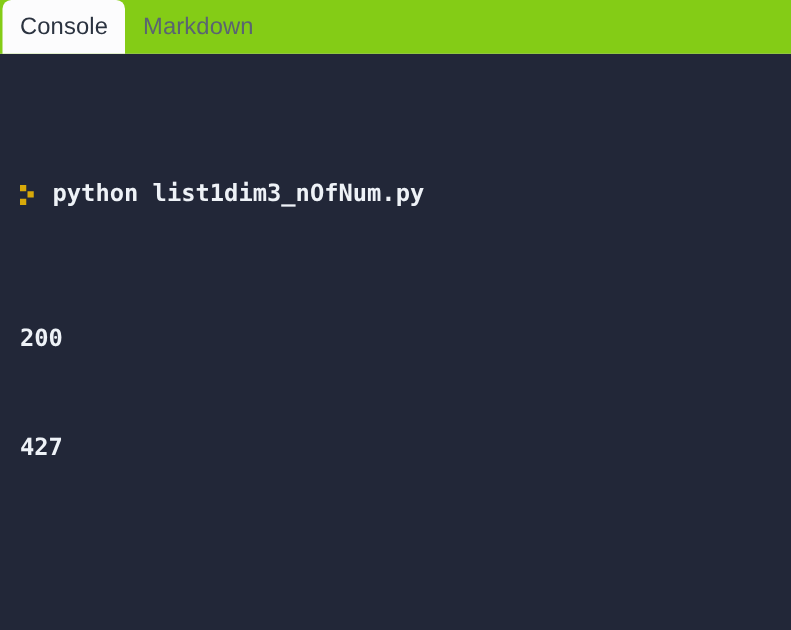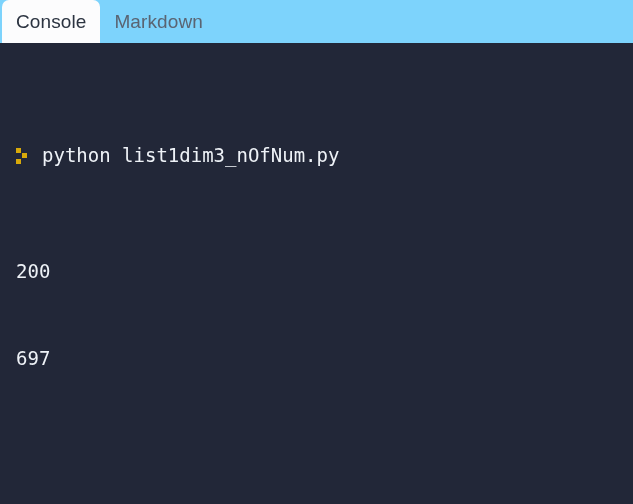--- a/index.html
+++ b/index.html
@@ -19,21 +19,21 @@
     height: 504px;
     position: relative;
     background: #e9eaed;
     display: flex;
     flex-direction: column;
   }
 
   
   .tabbar {
     height: 43px;
-    background: #7dd3fc;
+    background: #84cc16;
     display: flex;
     align-items: flex-end;
     padding-left: 2px;
     box-sizing: border-box;
     flex: 0 0 auto;
     position: relative;
     z-index: 2;
   }
   .tab {
     height: 43px;
@@ -56,21 +56,21 @@
     border-top-right-radius: 7px;
   }
 
   
   .terminal {
     flex: 1 1 auto;
     background: #222738;
     color: #eef2f7;
     font-family: "DejaVu Sans Mono", "Liberation Mono", monospace;
     font-size: 19px;
-    font-weight: normal;
+    font-weight: bold;
     line-height: 29px;
     padding: 11px 0 0 0;
     box-sizing: border-box;
     overflow: hidden;
     position: relative;
     white-space: pre;
   }
   .line {
     height: 29px;
     padding-left: 16px;
@@ -120,21 +120,21 @@
       <span class="prompt-icon">
         <i class="a"></i><i class="b"></i><i class="c"></i>
       </span>
       <span class="txt">python list1dim3_nOfNum.py</span>
     </div>
 
     <div class="line">
       <span class="txt">200</span>
     </div>
     <div class="line">
-      <span class="txt">697</span>
+      <span class="txt">427</span>
     </div>
     
     
     
     
     
     
     
     
     

